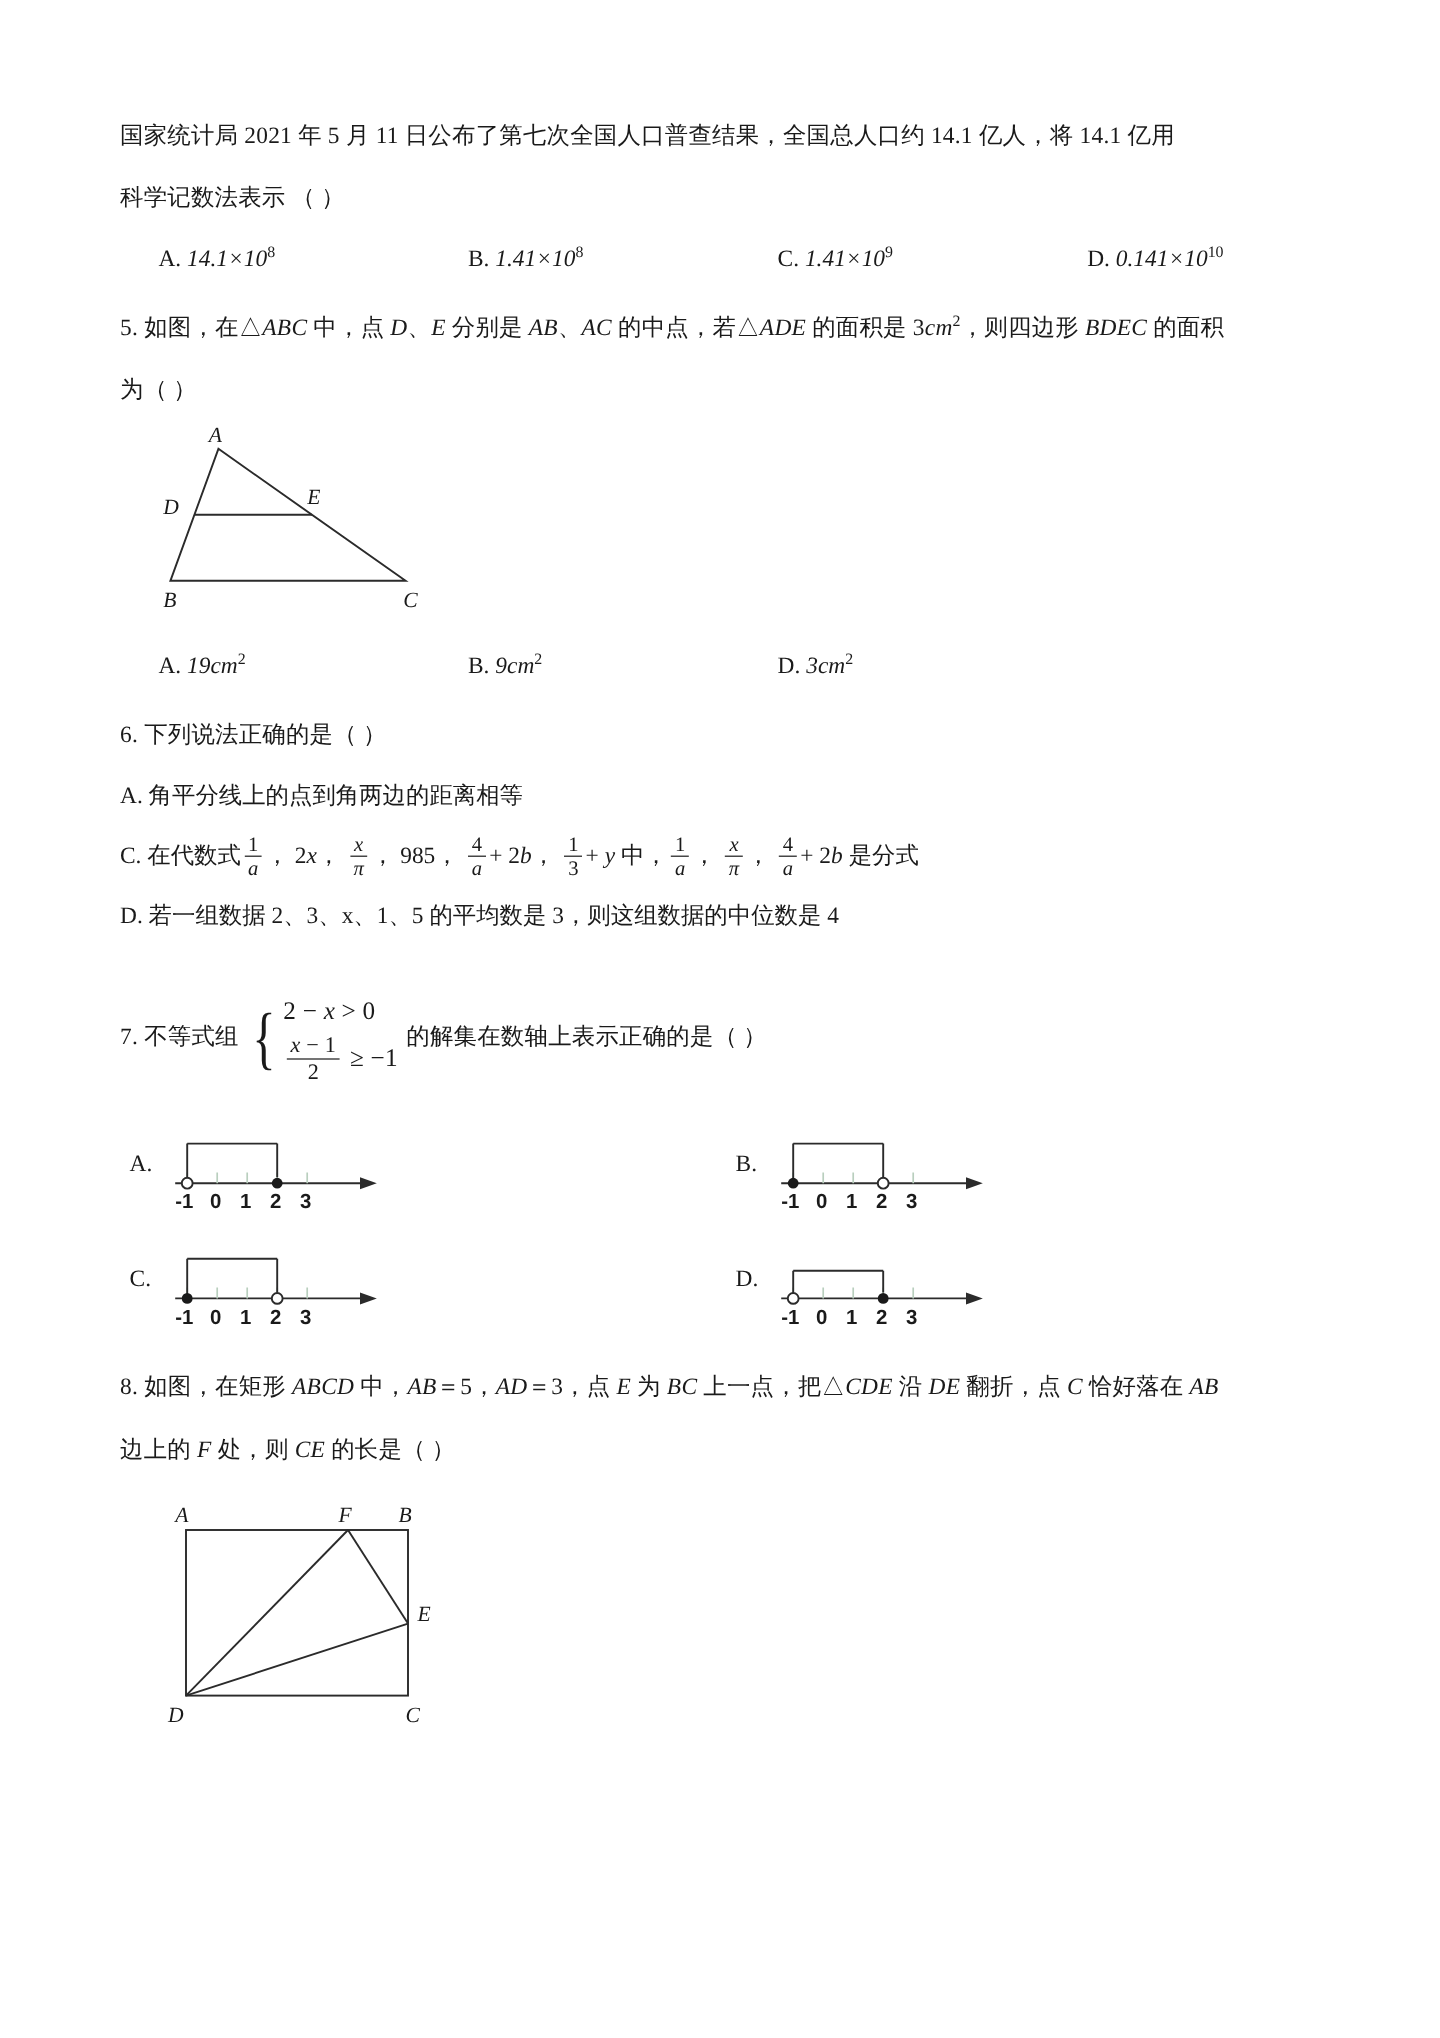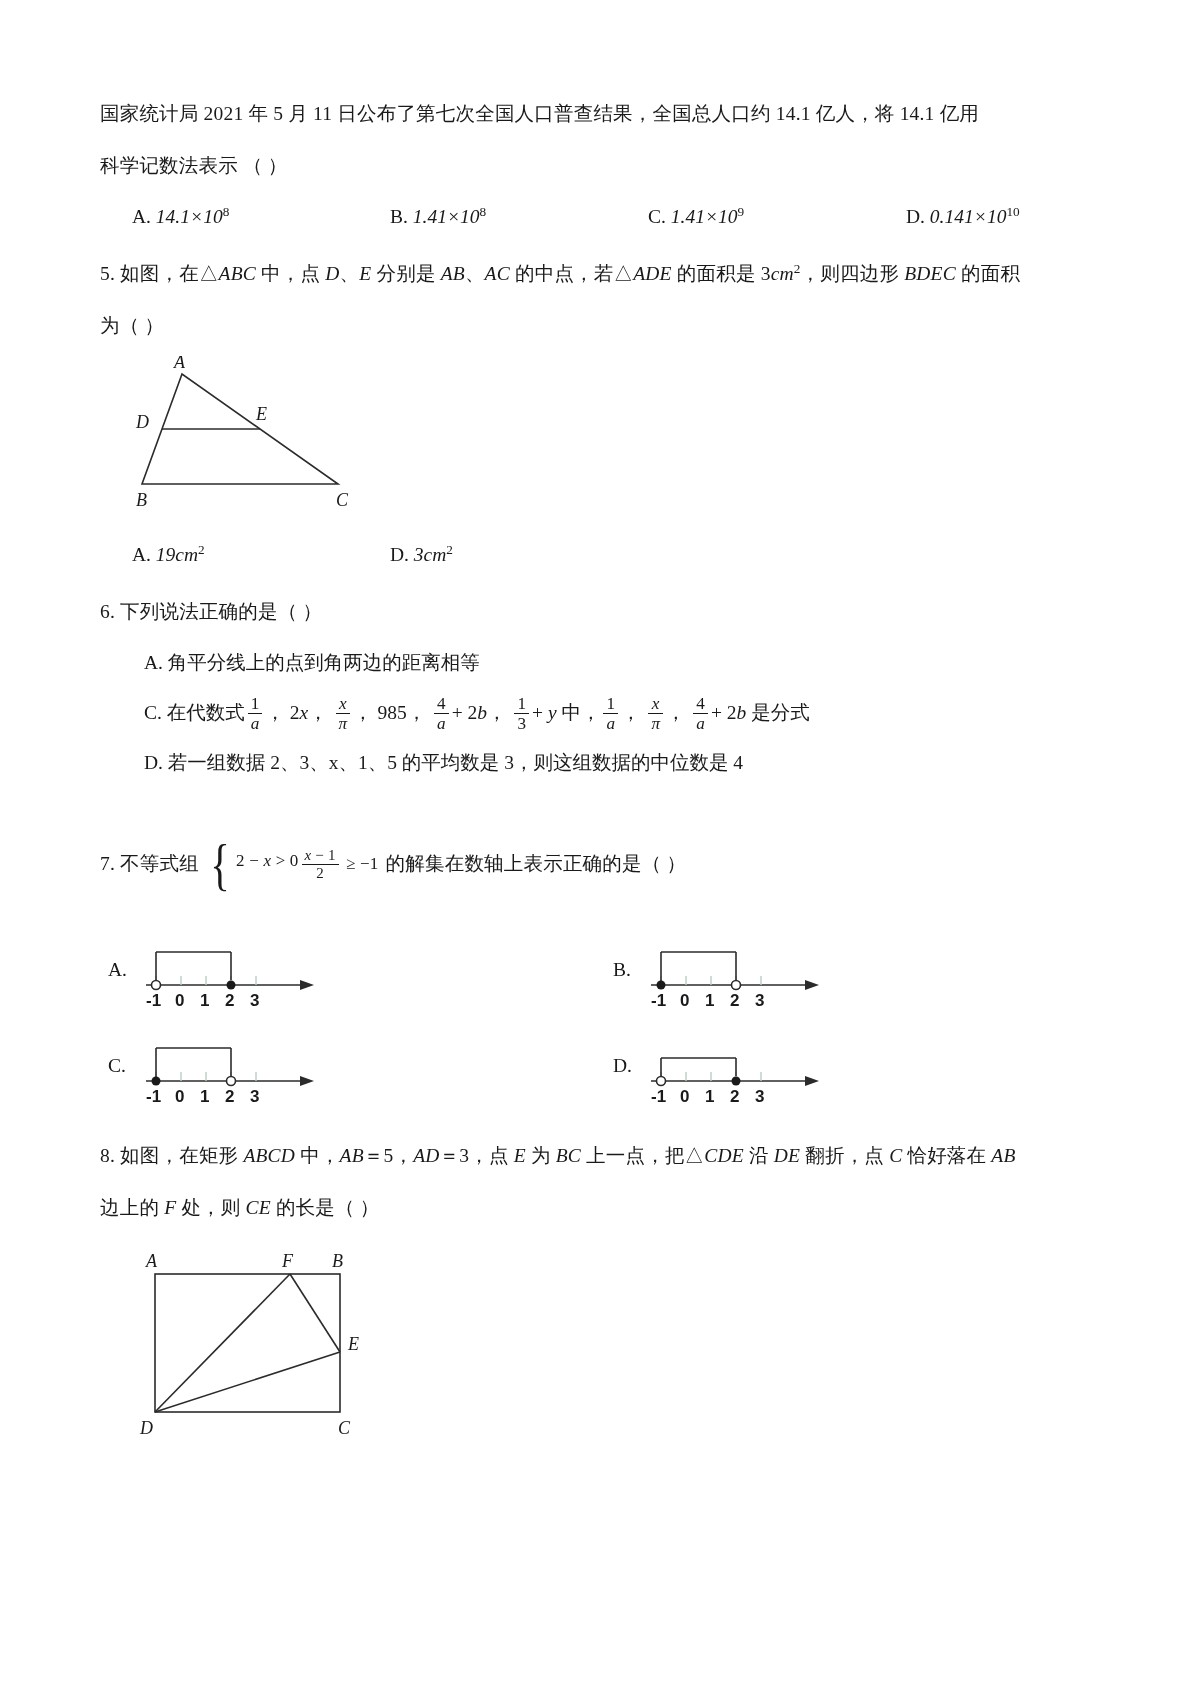--- a/index.html
+++ b/index.html
@@ -46,21 +46,20 @@
     width: 226px;
     flex: none;
     margin-left: 32px;
   }
   .opts .opt:last-child { width: auto; }
   i, .it { font-style: italic; font-family: "Liberation Serif", serif; }
   sup { font-size: 0.68em; vertical-align: super; line-height: 0; }
   .choice-line {
     font-size: 19.5px;
     line-height: 50px;
-    margin-left: 44px;
   }
   .frac {
     display: inline-block;
     vertical-align: middle;
     text-align: center;
     font-size: 0.88em;
     line-height: 1.12;
     margin: 0 3px;
     position: relative;
     top: -1px;
@@ -76,23 +75,23 @@
   .brace {
     font-size: 58px;
     line-height: 0.8;
     font-weight: 300;
     transform: scaleX(0.7);
     display: inline-block;
     margin-right: -2px;
   }
   .sys {
     display: inline-flex;
-    flex-direction: row;
+    flex-direction: column;
     justify-content: center;
-    font-size: 17px;
+    font-size: 21px;
     line-height: 1.5;
     padding-left: 4px;
   }
   .sys .row { white-space: nowrap; padding: 2px 0; }
   .fig {
     margin: 4px 0 10px 0;
   }
   .numline-grid {
     display: flex;
     flex-wrap: wrap;
@@ -160,20 +159,24 @@
           <text x="236" y="150" font-family="Liberation Serif, serif" font-style="italic" font-size="18" fill="#1a1a1a">C</text>
           <text x="36" y="72" font-family="Liberation Serif, serif" font-style="italic" font-size="18" fill="#1a1a1a">D</text>
           <text x="156" y="64" font-family="Liberation Serif, serif" font-style="italic" font-size="18" fill="#1a1a1a">E</text>
         </svg>
       </div>
 
       <div class="opts">
         <div class="opt">
           <span>A.</span>
           <span class="it">19</span><i>cm</i><sup>2</sup>
+        </div>
+        <div class="opt">
+          <span>B.</span>
+          <span class="it">9</span><i>cm</i><sup>2</sup>
         </div>
         <div class="opt">
           <span>D.</span>
           <span class="it">3</span><i>cm</i><sup>2</sup>
         </div>
       </div>
     </div>
 
     <div class="q">
       <div class="qline">

